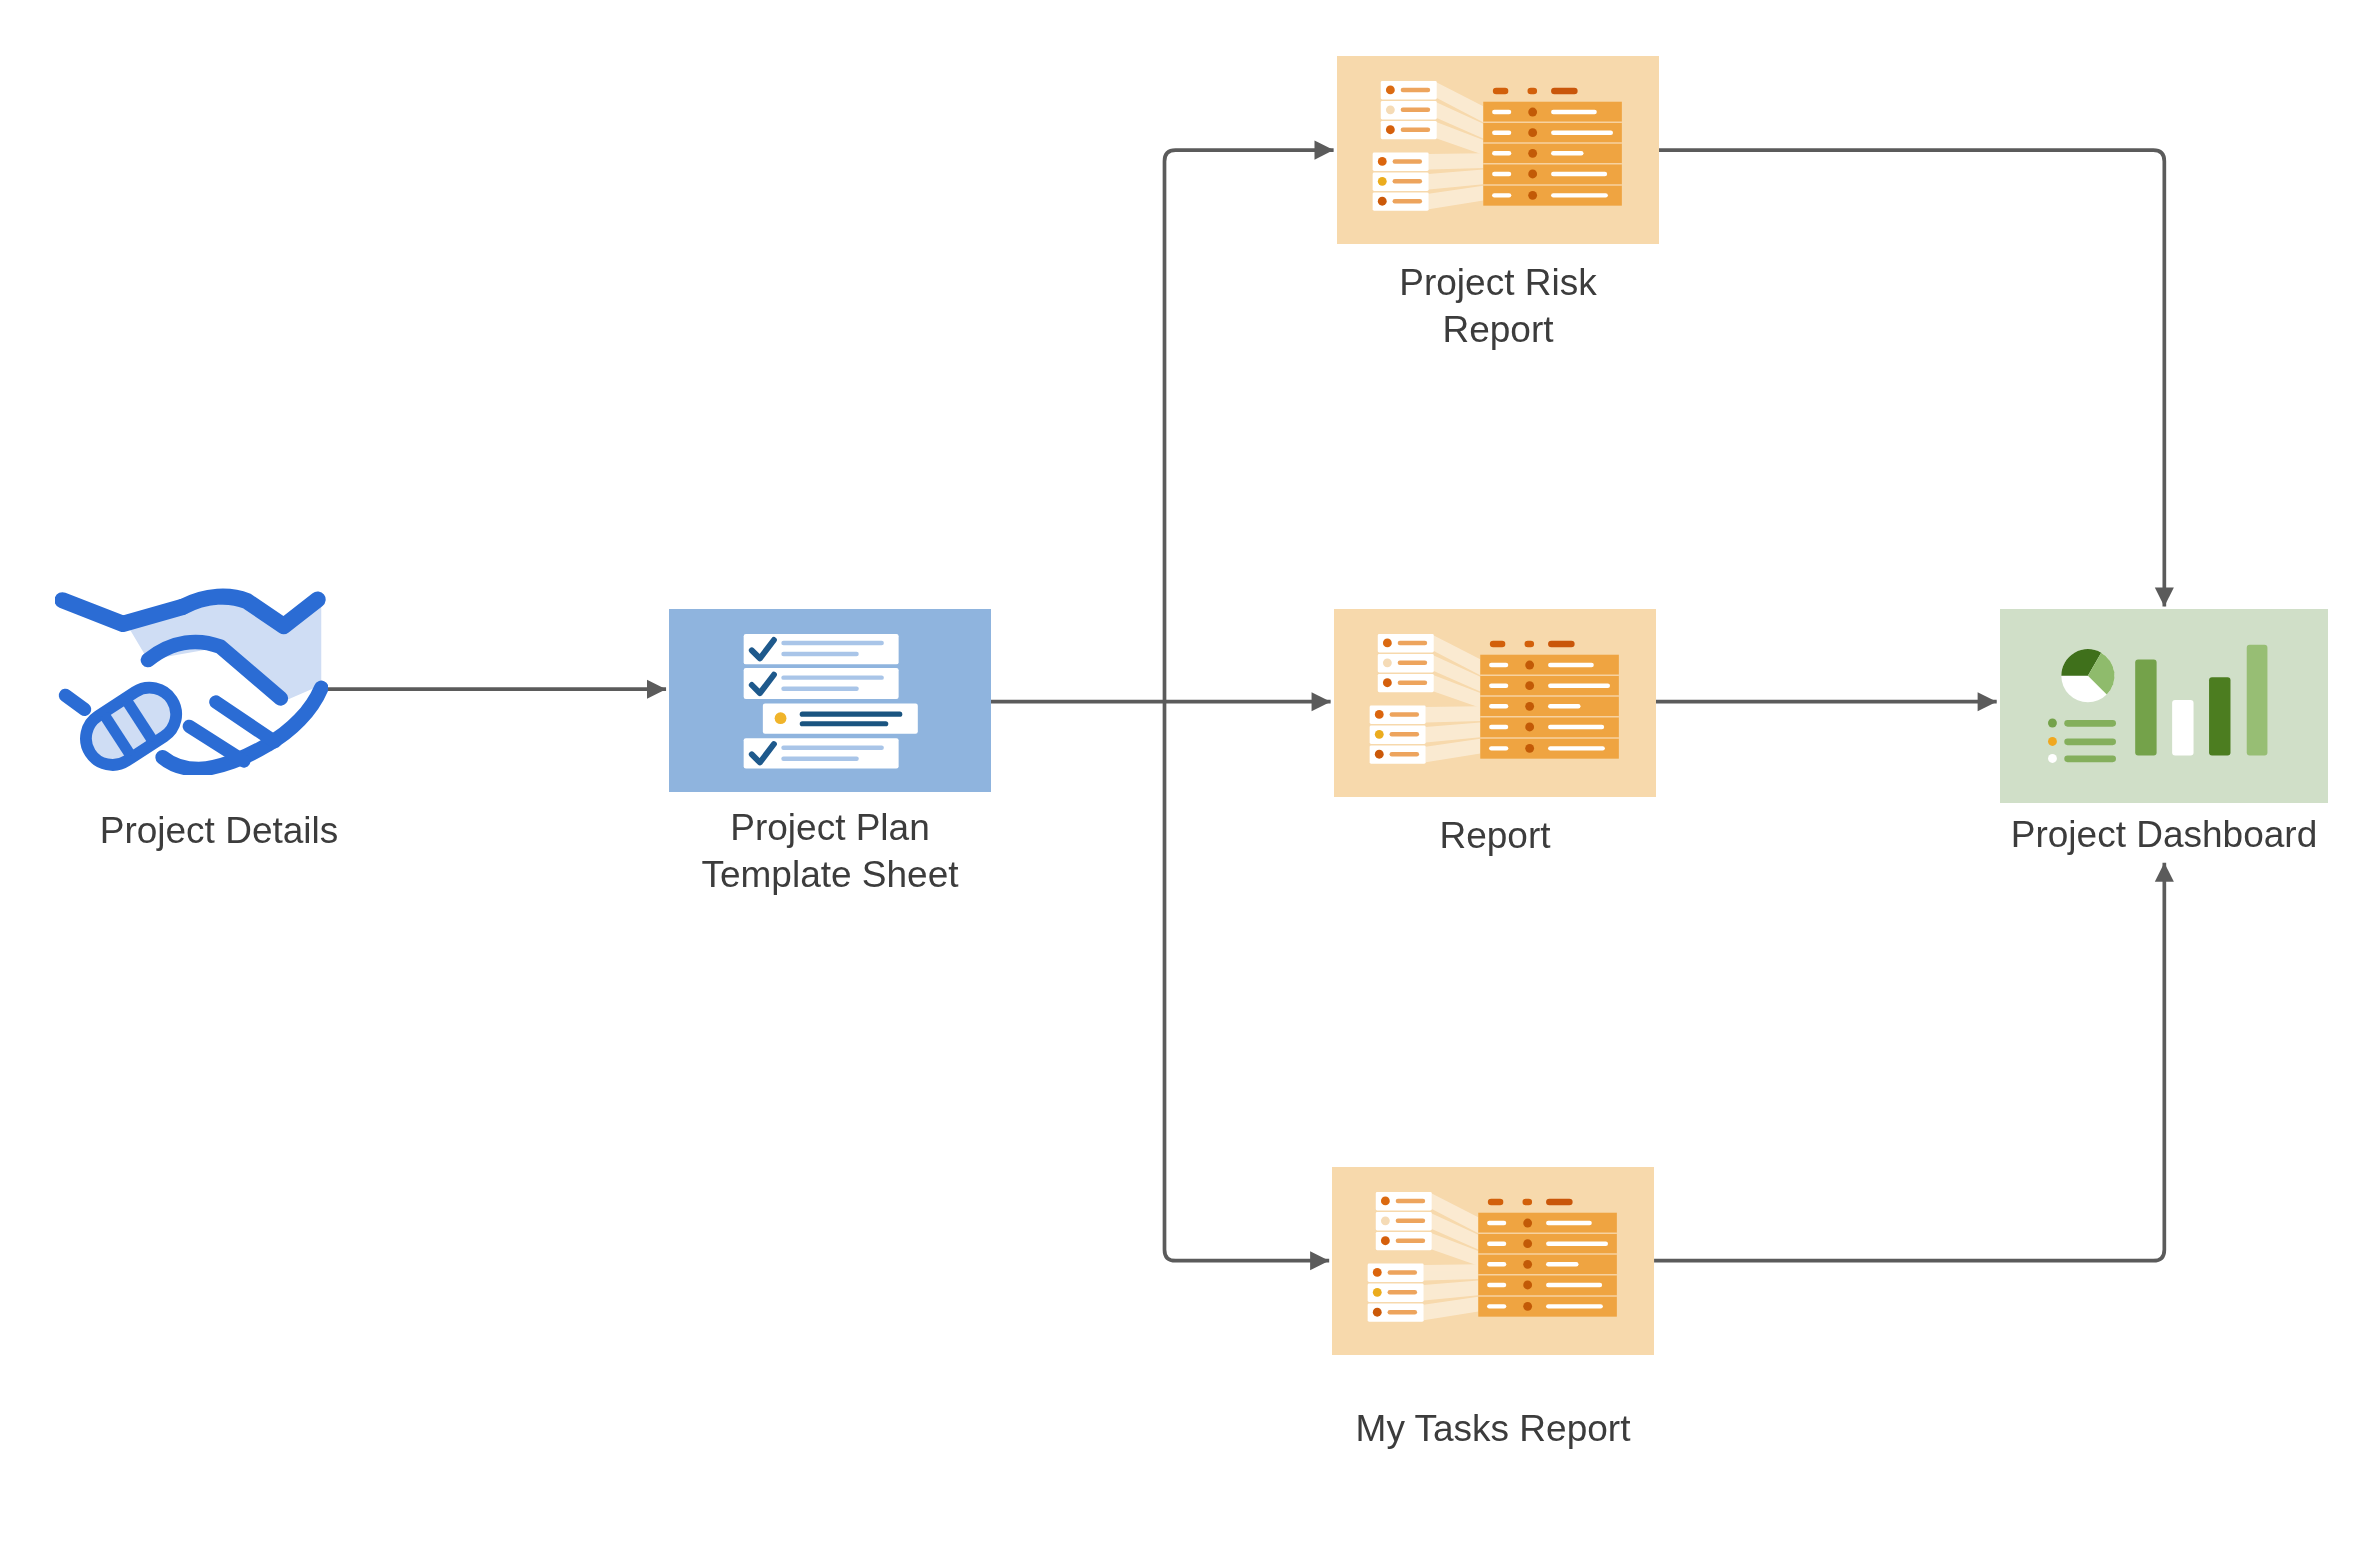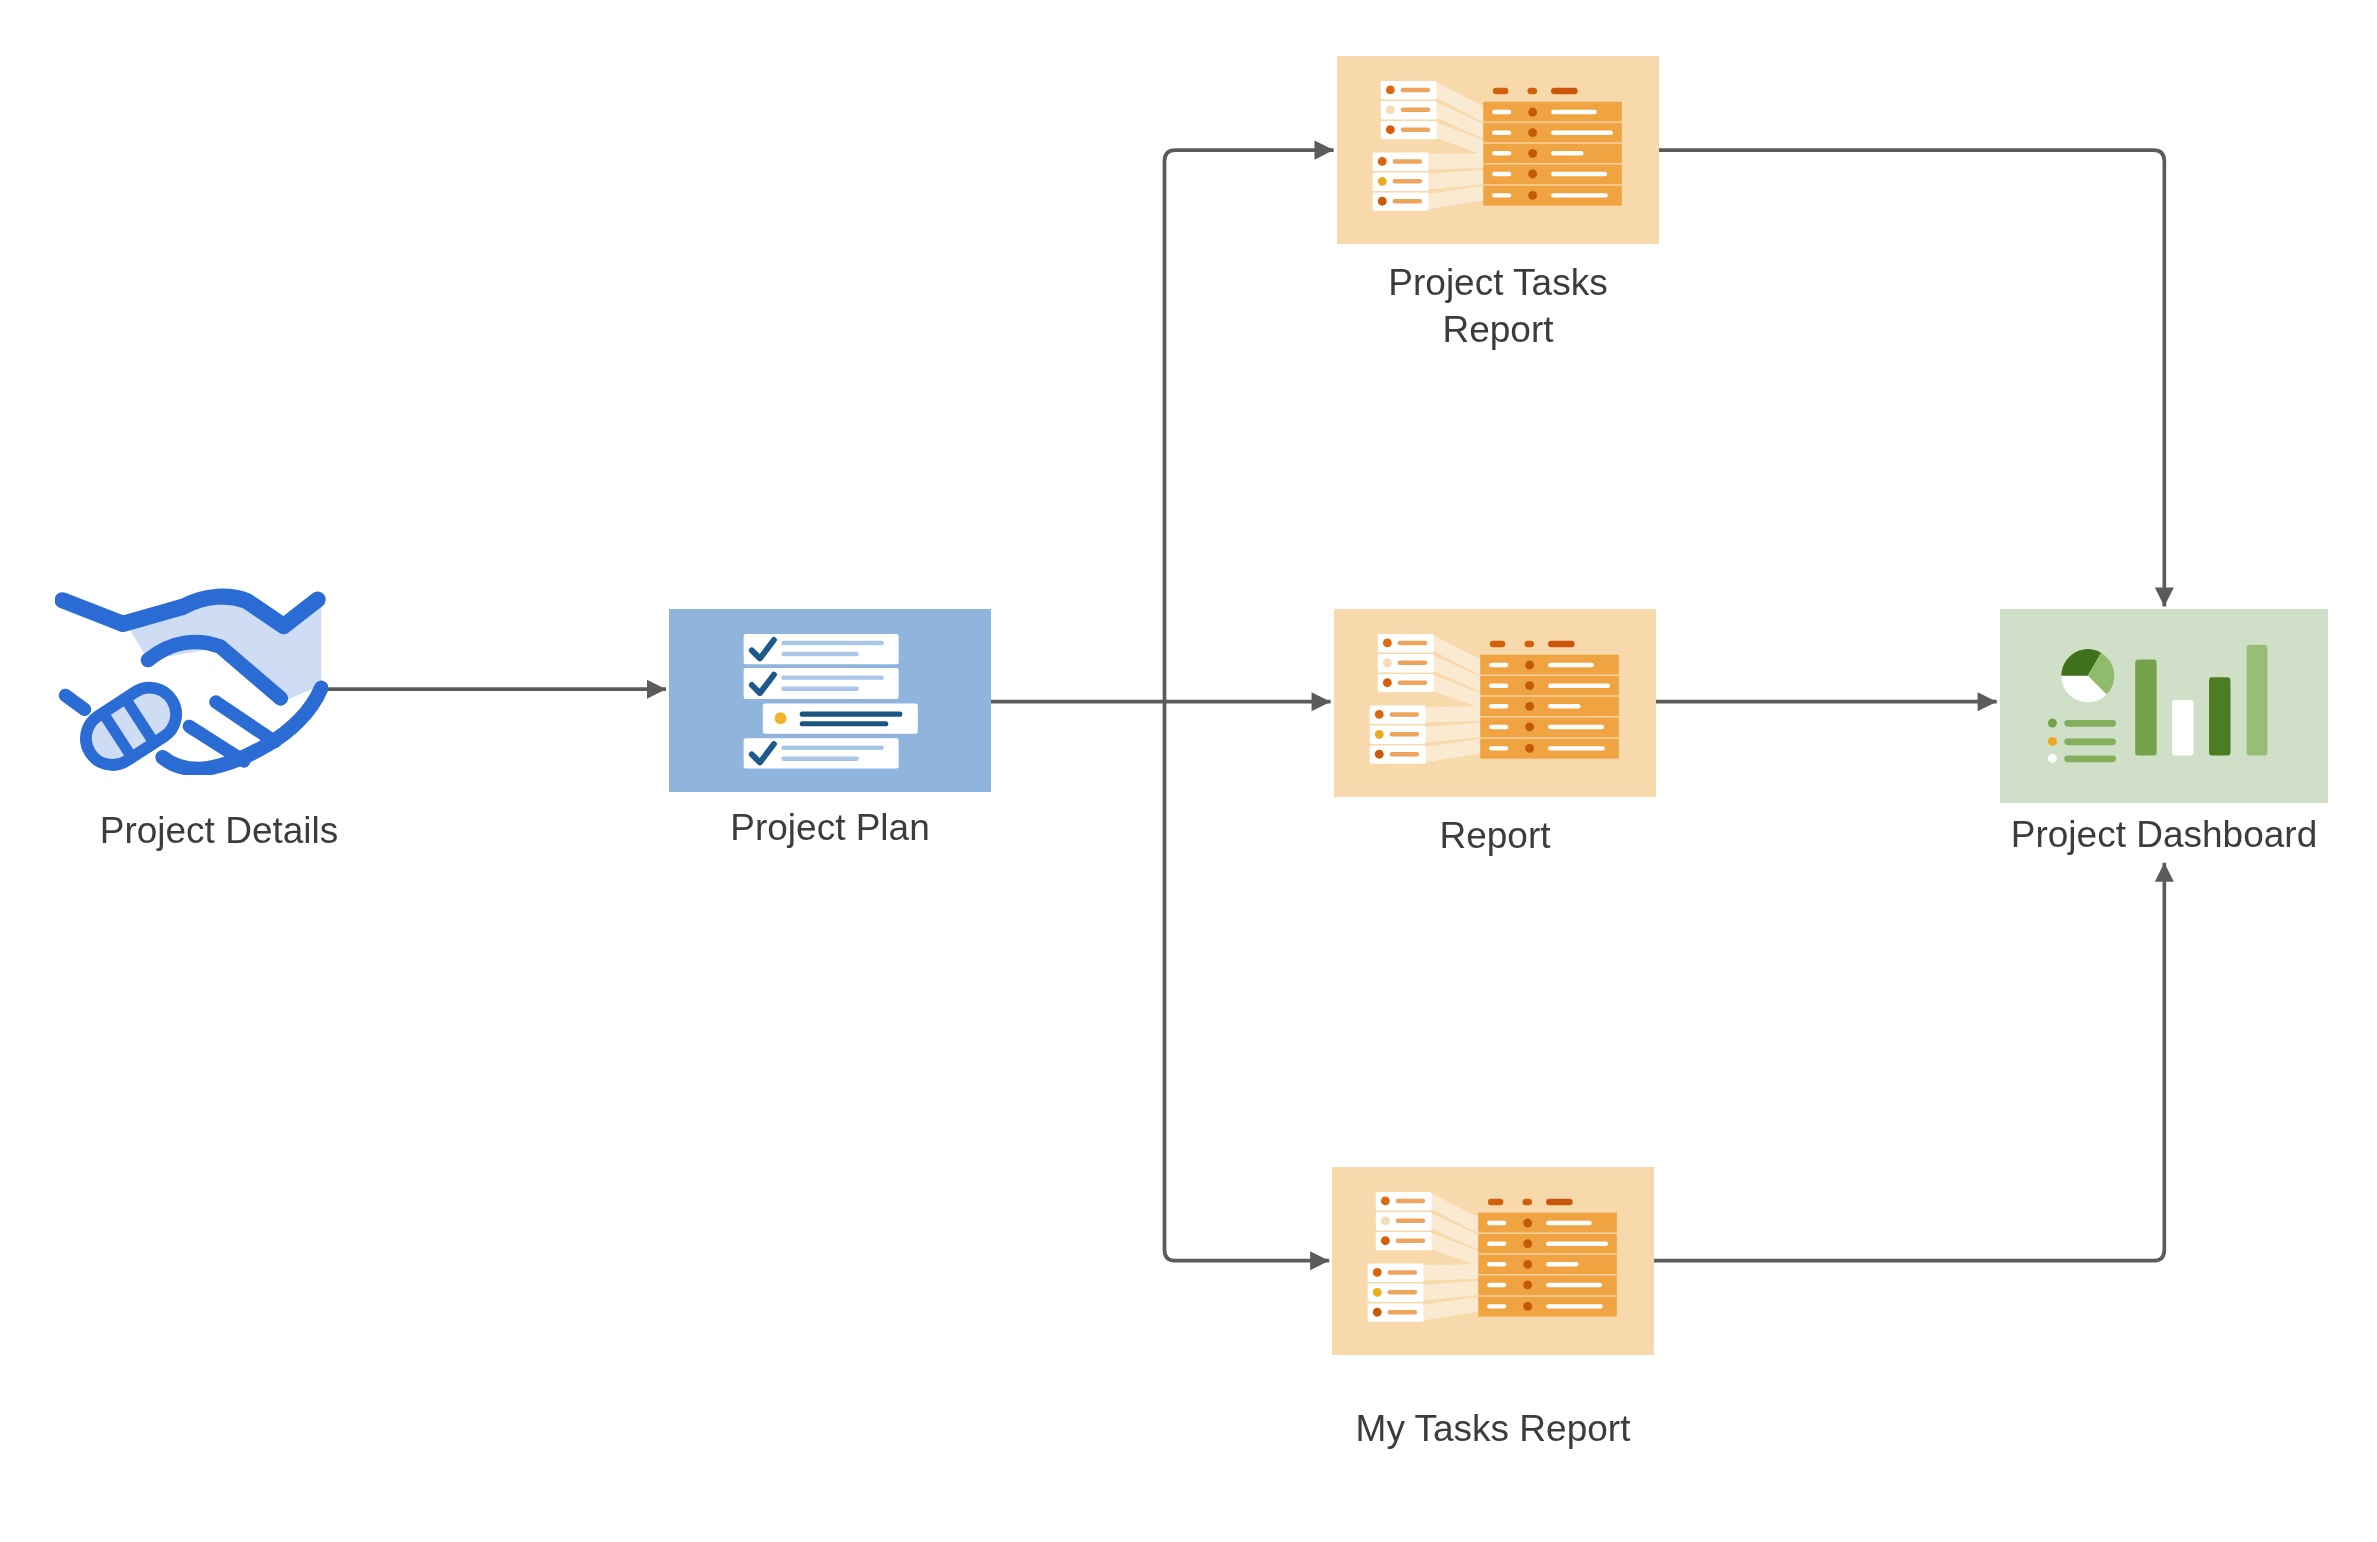--- a/index.html
+++ b/index.html
@@ -210,29 +210,30 @@
     <span>Project Details</span>
   </div>
 
   <div class="node shape-plan" style="left:669px; top:609px; width:322px; height:183px;">
     <svg viewBox="0 0 436 248" width="322" height="183">
         <use href="#sym-checklist"></use>
       </svg>
   </div>
   <div class="node-label" style="left:638px; top:804px;">
     <span>Project Plan</span>
+    <span>Template Sheet</span>
   </div>
 
   <div class="node shape-report" style="left:1337px; top:56px; width:322px; height:188px;">
     <svg viewBox="0 0 436 255" width="322" height="188">
         <use href="#sym-report"></use>
       </svg>
   </div>
   <div class="node-label" style="left:1306px; top:259px;">
-    <span>Project Tasks</span>
+    <span>Project Risk</span>
     <span>Report</span>
   </div>
 
   <div class="node shape-report" style="left:1334px; top:609px; width:322px; height:188px;">
     <svg viewBox="0 0 436 255" width="322" height="188">
         <use href="#sym-report"></use>
       </svg>
   </div>
   <div class="node-label" style="left:1303px; top:812px;">
     <span>Report</span>

